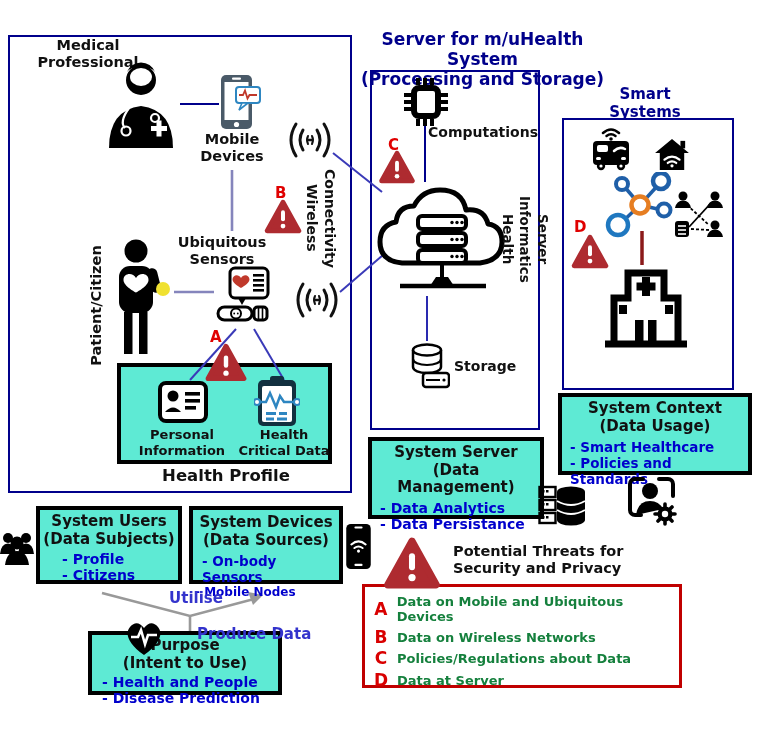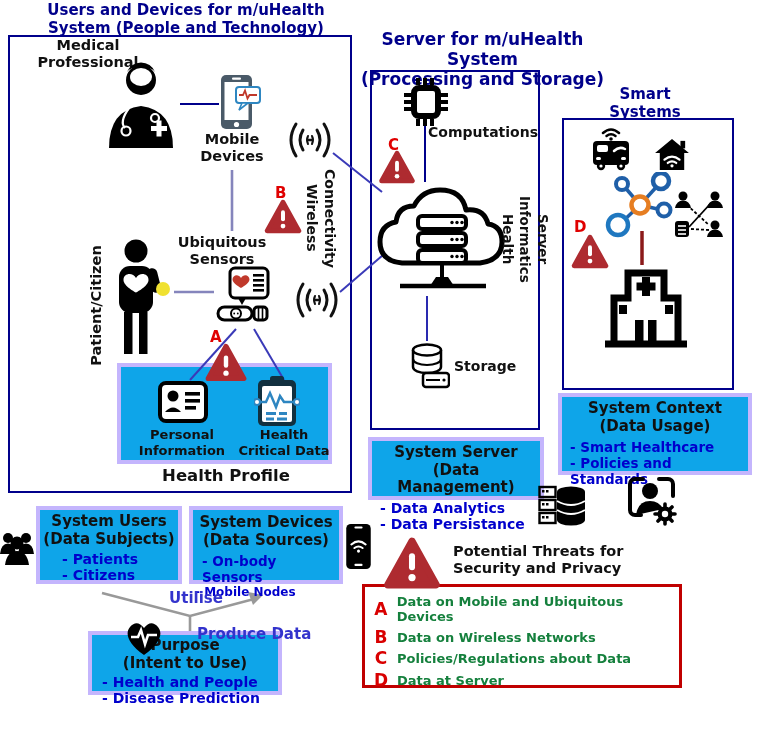--- a/index.html
+++ b/index.html
@@ -8,21 +8,21 @@
   #canvas{position:relative;width:761px;height:737px;background:#fff;overflow:hidden}
   .abs{position:absolute}
   .pre{white-space:pre-line}
   .ctr{text-align:center}
   .lh{line-height:1.18}
   .navy{color:#00008B}
   .blue{color:#0000CC}
   .flow{color:#3333CC}
   .red{color:#E00000}
   .box-navy{border:2px solid #00008B;background:transparent}
-  .box-gray{border:4px solid #c4b5fd;background:#0ea5e9}
+  .box-gray{border:4px solid #000000;background:#5eead4}
   .vlr{writing-mode:vertical-lr;text-orientation:sideways}
   svg{display:block}
   .legend-row{position:absolute;display:flex;align-items:center;gap:8px;height:20px;padding-left:8px}
   .legend-key{color:#D90000;font-size:17px;width:16px;text-align:center}
   .legend-label{font-size:13px;color:#15803d}
 </style>
 </head>
 <body>
 
 <div id="canvas">
@@ -41,22 +41,20 @@
     <line x1="333" y1="153" x2="382" y2="192" stroke="#3A3AB8" stroke-width="2"></line>
     <line x1="340" y1="292" x2="383" y2="255" stroke="#3A3AB8" stroke-width="2"></line>
     <line x1="425" y1="124" x2="425" y2="182" stroke="#00008B" stroke-width="2"></line>
     <line x1="427" y1="296" x2="427" y2="341" stroke="#2A2AB0" stroke-width="2"></line>
     <line x1="642" y1="231" x2="642" y2="265" stroke="#8B1A1A" stroke-width="3.5"></line>
     <path d="M102 593 L190 616 L254 599" fill="none" stroke="#999999" stroke-width="2.6"></path>
     <polygon points="263,595 248,592 253,605" fill="#999999"></polygon>
     <line x1="190" y1="616" x2="190" y2="657" stroke="#999999" stroke-width="2.6"></line>
   </svg>
 
-  <div class="abs pre ctr lh navy" style="left:31px;top:2px;width:310px;font-size:15px">Users and Devices for m/uHealth
-System (People and Technology)</div>
   <div class="abs pre ctr lh navy" style="left:355px;top:29px;width:255px;font-size:17px">Server for m/uHealth System
 (Processing and Storage)</div>
   <div class="abs pre ctr lh navy" style="left:594px;top:86px;width:102px;font-size:15px">Smart
 Systems</div>
 
   <div class="abs pre ctr lh" style="left:20px;top:37px;width:136px;font-size:14.5px">Medical
 Professional</div>
 
   <svg class="abs" style="left:103px;top:60px" width="76" height="88" viewBox="0 0 76 88">
     <circle cx="38" cy="20" r="15" fill="#000"></circle>
@@ -311,38 +309,38 @@
     <path d="M9 82 V36 H23 V11 H59 V36 H73 V82" fill="#fff" stroke="#000" stroke-width="7" stroke-linejoin="miter"></path>
     <line x1="0" y1="82" x2="82" y2="82" stroke="#000" stroke-width="7"></line>
     <rect x="37" y="15" width="8" height="19" fill="#000"></rect>
     <rect x="31.5" y="20.5" width="19" height="8" fill="#000"></rect>
     <rect x="14" y="43" width="8" height="9" fill="#000"></rect>
     <rect x="60" y="43" width="8" height="9" fill="#000"></rect>
     <rect x="30" y="58" width="8.5" height="24" fill="#000"></rect>
     <rect x="43" y="58" width="8.5" height="24" fill="#000"></rect>
   </svg>
 
-  <div class="abs box-gray" style="left:368px;top:437px;width:176px;height:63px">
+  <div class="abs box-gray" style="left:368px;top:437px;width:176px;height:82px">
     <div class="pre ctr lh" style="font-size:15px;margin-top:3px">System Server
 (Data Management)</div>
     <div class="blue" style="font-size:14px;margin:3px 0 0 8px">- Data Analytics</div>
     <div class="blue" style="font-size:14px;margin-left:8px">- Data Persistance</div>
   </div>
 
   <div class="abs box-gray" style="left:558px;top:393px;width:194px;height:82px">
     <div class="pre ctr lh" style="font-size:15px;margin-top:3px">System Context
 (Data Usage)</div>
     <div class="blue" style="font-size:13.5px;margin:4px 0 0 8px">- Smart Healthcare</div>
     <div class="blue" style="font-size:13.5px;margin-left:8px">- Policies and Standards</div>
   </div>
 
   <div class="abs box-gray" style="left:36px;top:506px;width:146px;height:78px">
     <div class="pre ctr lh" style="font-size:15px;margin-top:3px">System Users
 (Data Subjects)</div>
-    <div class="blue" style="font-size:14px;margin:3px 0 0 22px">- Patients</div>
+    <div class="blue" style="font-size:14px;margin:3px 0 0 22px">- Profile</div>
     <div class="blue" style="font-size:14px;margin-left:22px">- Citizens</div>
   </div>
 
   <div class="abs box-gray" style="left:189px;top:506px;width:154px;height:78px">
     <div class="pre ctr lh" style="font-size:15px;margin-top:4px">System Devices
 (Data Sources)</div>
     <div class="blue" style="font-size:13.5px;margin:4px 0 0 9px">- On-body Sensors</div>
     <div class="blue" style="font-size:12px;margin-left:2px">- Mobile Nodes</div>
   </div>
 

